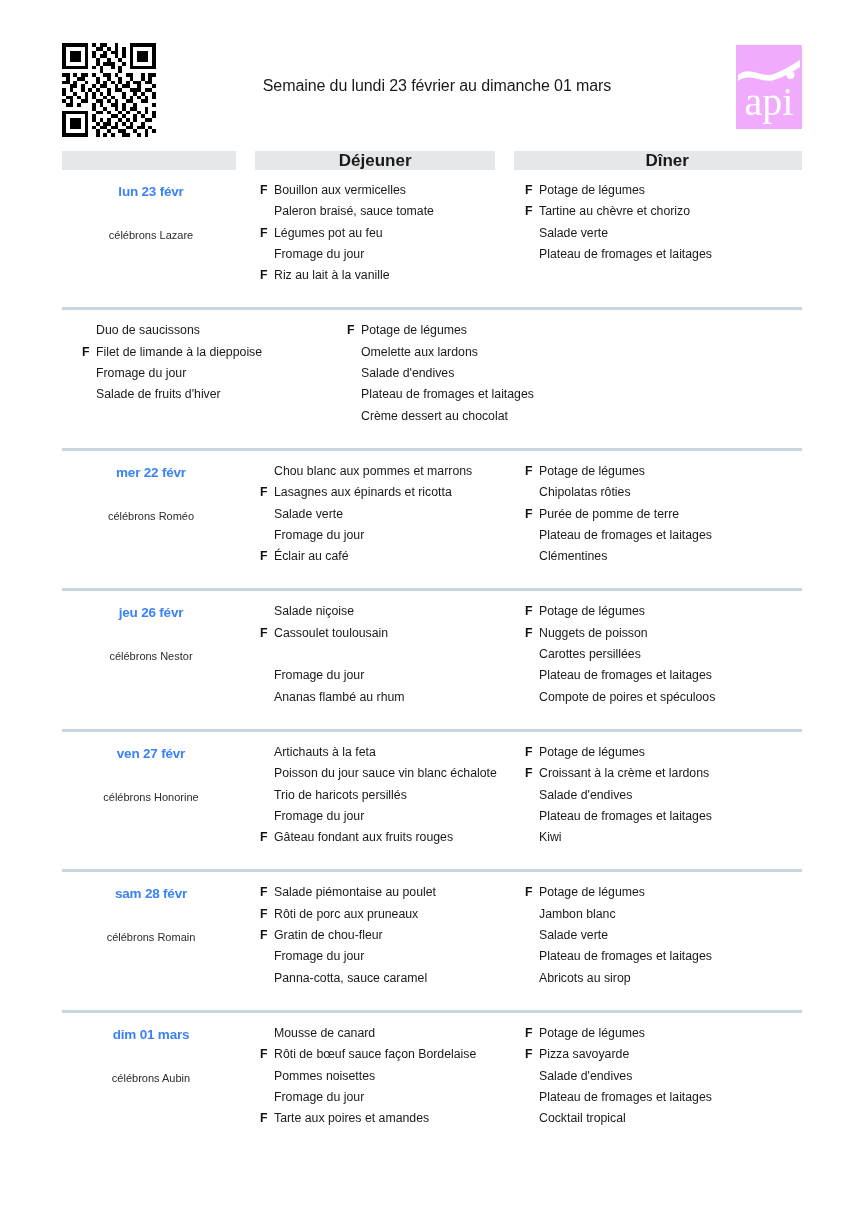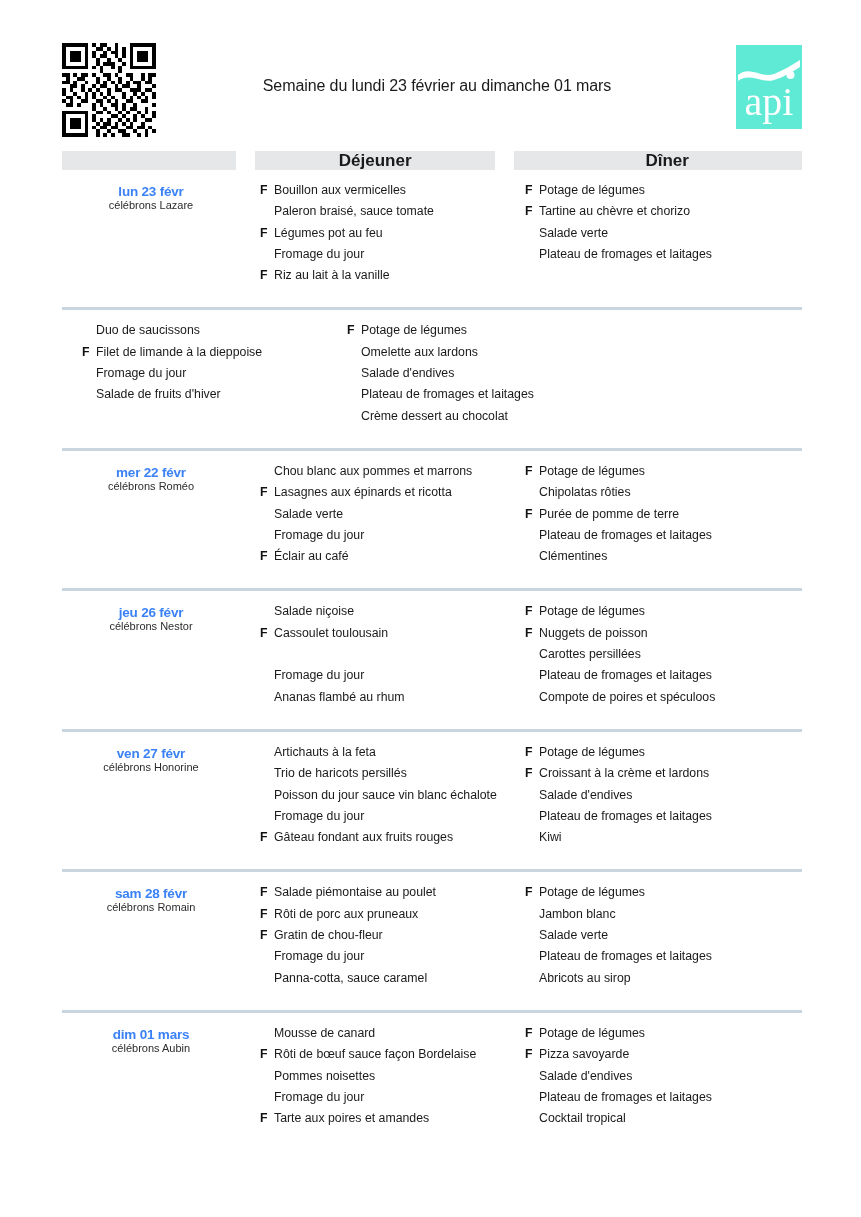--- a/index.html
+++ b/index.html
@@ -32,21 +32,21 @@
     position: absolute;
     left: 130px; right: 120px; top: 34px;
     text-align: center;
     font-size: 16px;
     letter-spacing: -0.1px;
     color: #1a1a1a;
   }
   .logo {
     position: absolute; right: 0; top: 2px;
     width: 66px; height: 84px;
-    background: #5eead4;
+    background: #f0abfc;
   }
   .logo svg { display: block; width: 66px; height: 84px; }
 
   
   .colheads {
     display: flex;
     margin-top: 10px;
     height: 19px;
   }
   .ch {
@@ -78,20 +78,21 @@
     text-align: center;
     padding-top: 1px;
   }
   .daydate {
     font-size: 13.5px;
     font-weight: bold;
     color: #3b82f6;
     letter-spacing: -0.2px;
   }
   .saint {
+    margin-top: 30px;
     font-size: 11px;
     color: #2b2b2b;
   }
 
   .mealcol { display: flex; flex-direction: column; }
   .mealcol.lunch  { width: 265px; flex: 0 0 265px; margin-left: 20px; }
   .mealcol.dinner { width: 277px; flex: 0 0 277px; }
 
   .dish {
     display: flex;
@@ -488,25 +489,25 @@
           <div class="daydate">ven 27 févr</div>
           <div class="saint">célébrons Honorine</div>
         </div>
         <div class="mealcol lunch">
           <div class="dish">
             <span class="flag"></span>
             <span class="name">Artichauts à la feta</span>
           </div>
           <div class="dish">
             <span class="flag"></span>
+            <span class="name">Poisson du jour sauce vin blanc échalote</span>
+          </div>
+          <div class="dish">
+            <span class="flag"></span>
             <span class="name">Trio de haricots persillés</span>
-          </div>
-          <div class="dish">
-            <span class="flag"></span>
-            <span class="name">Poisson du jour sauce vin blanc échalote</span>
           </div>
           <div class="dish">
             <span class="flag"></span>
             <span class="name">Fromage du jour</span>
           </div>
           <div class="dish">
             <span class="flag">F</span>
             <span class="name">Gâteau fondant aux fruits rouges</span>
           </div>
         </div>

